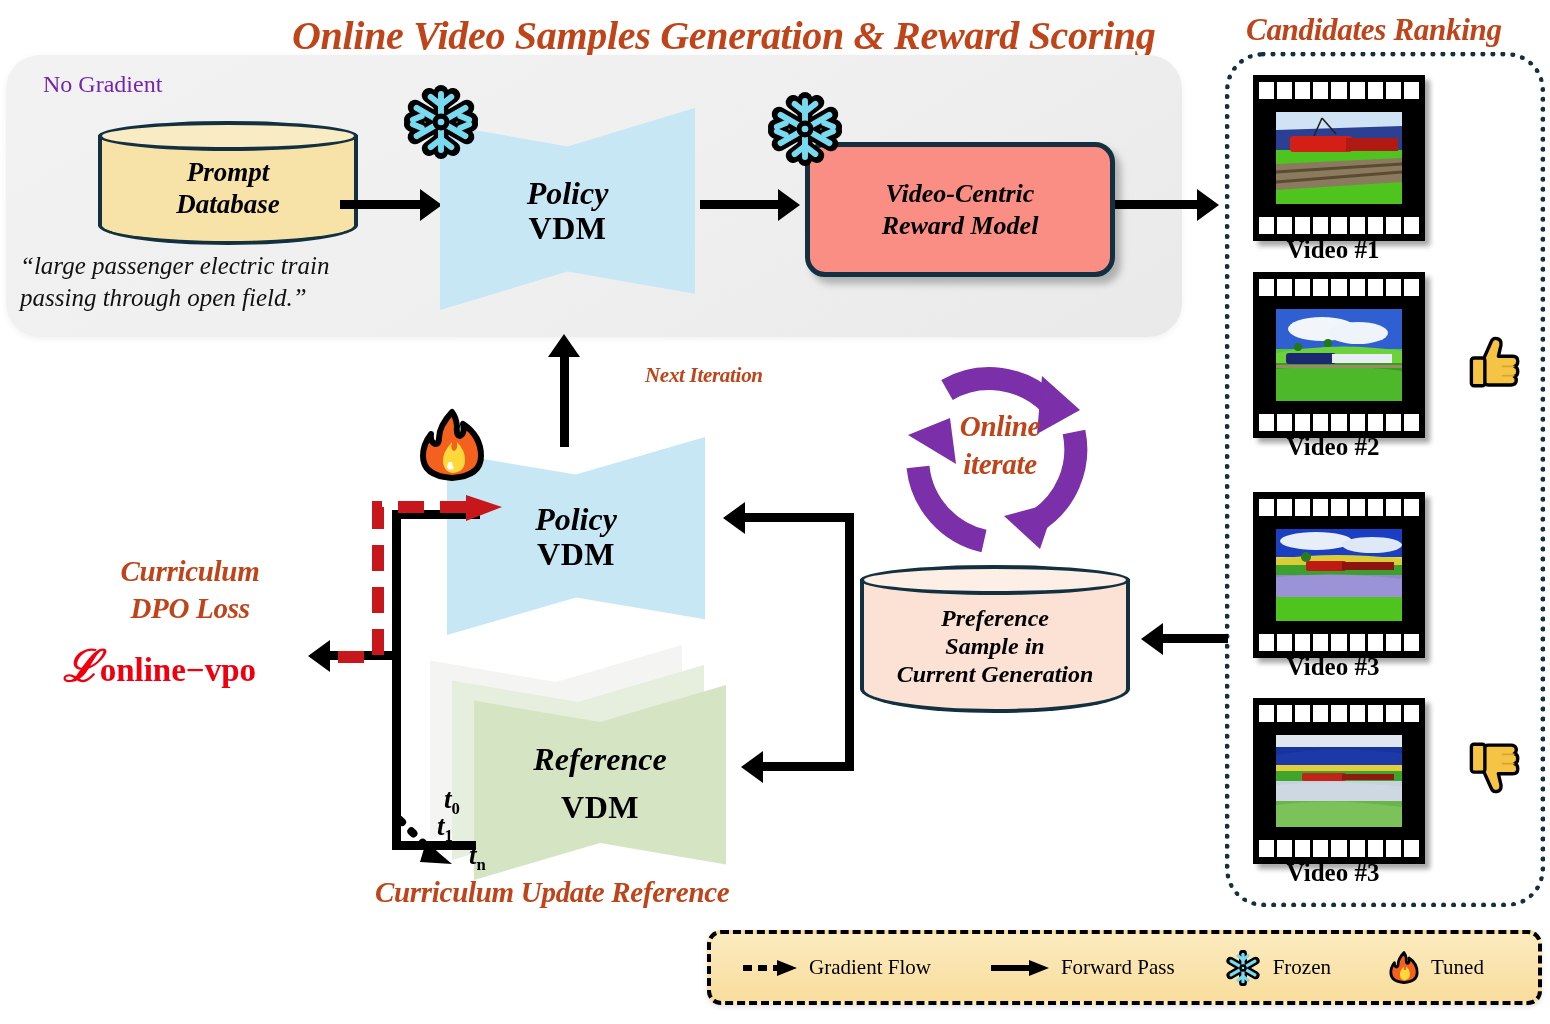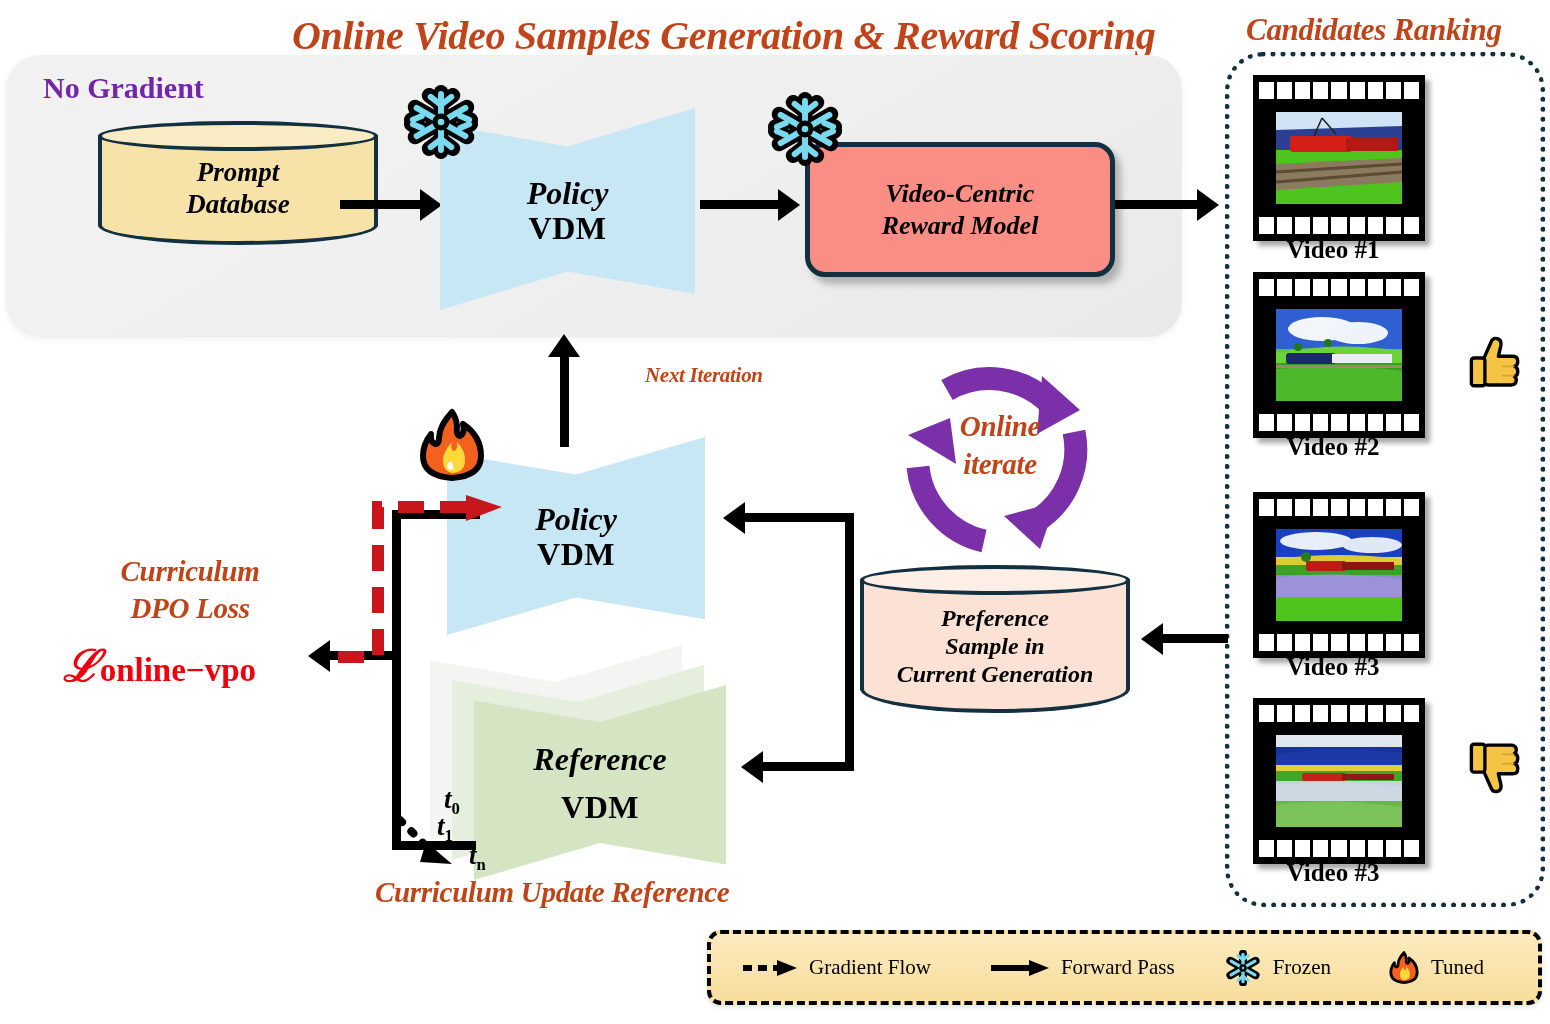--- a/index.html
+++ b/index.html
@@ -12,21 +12,21 @@
   
   .section-title{
     font-family:"Liberation Serif", serif;
     font-weight:bold;font-style:italic;
     color:#c0441a;
     white-space:nowrap;
     letter-spacing:-0.3px;
   }
   .nogradient{
     font-family:"Liberation Serif", serif;
-    font-weight:bold;color:#7326ab;font-size:30px;white-space:nowrap;
+    font-weight:normal;color:#7326ab;font-size:24px;white-space:nowrap;
   }
   
   .gray-panel{
     left:6px;top:55px;width:1176px;height:282px;
     background:linear-gradient(150deg,#f2f2f2 0%,#efefef 55%,#e9e9e9 100%);
     border-radius:34px;
     box-shadow:0 2px 6px rgba(0,0,0,.06);
   }
   
   .cyl{position:absolute;}
@@ -109,30 +109,32 @@
 <body>
 
 <div class="abs section-title" style="left:248px;top:12px;font-size:40px;margin-left:44px;">Online Video Samples Generation &amp; Reward Scoring</div>
 
 <div class="abs section-title" style="left:1246px;top:12px;font-size:31px;">Candidates Ranking</div>
 
 <div class="abs gray-panel"></div>
 
 <div class="abs nogradient" style="left:43px;top:71px;">No Gradient</div>
 
-<div class="cyl" style="left:98px;top:121px;width:280px;height:124px;">
+<div class="cyl" style="left:98px;top:121px;width:260px;height:124px;">
   <div class="body" style="background:#f7e3a8;"></div>
   <div class="top" style="background:#f9ecc4;"></div>
   <div class="label" style="font-size:27px;padding-top:12px;">
     <span>Prompt</span>
     <span>Database</span>
   </div>
 </div>
 
 <div class="abs" style="left:20px;top:250px;width:400px;font-style:italic;font-size:25px;line-height:1.28;color:#111;">
+  <div>“large passenger electric train</div>
+  <div>passing through open field.”</div>
 </div>
 
 <div class="abs seg" style="left:340px;top:200px;width:86px;height:9px;"></div>
 <div class="abs" style="left:420px;top:189px;width:0;height:0;border-left:22px solid #000;border-top:16px solid transparent;border-bottom:16px solid transparent;"></div>
 
 <div class="bowtie" style="left:440px;top:108px;width:255px;height:202px;background:#c7e7f5;">
   <div class="txt" style="padding-top:4px;">
     <span class="t1" style="font-size:32px;">Policy</span>
     <span class="t2" style="font-size:32px;">VDM</span>
   </div>

